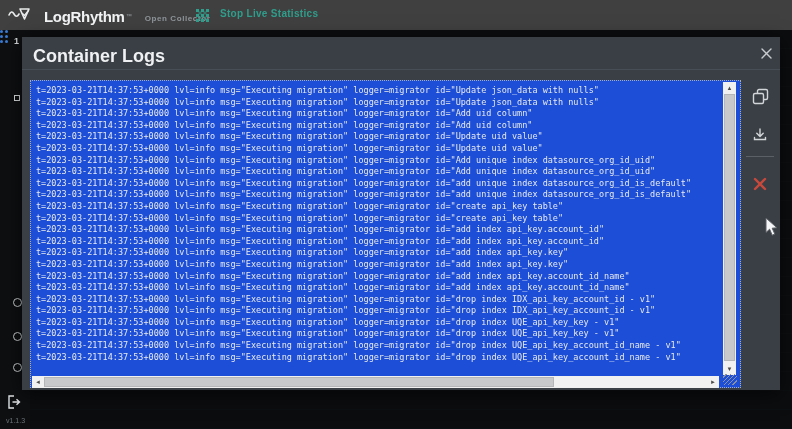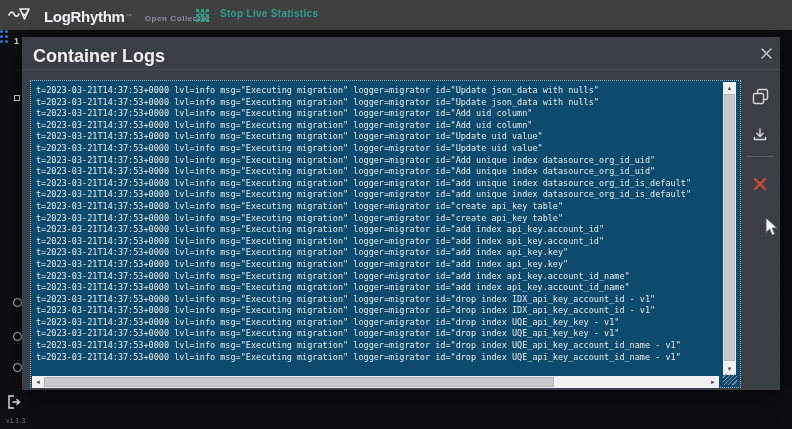--- a/index.html
+++ b/index.html
@@ -35,21 +35,21 @@
   .backdrop { position:absolute; left:30px; top:30px; width:762px; height:399px; background:rgba(4,5,7,0.5); z-index:2; }
 
   
   .modal { position:absolute; left:22px; top:37px; width:758px; height:353px; background:#3a3f46;
     box-shadow:0 4px 18px rgba(0,0,0,0.6); z-index:5; }
   .modal-header { position:absolute; left:0; top:0; width:100%; height:33px; border-bottom:1px solid #484e55; }
   .modal-title { position:absolute; left:11px; top:9px; color:#eef0f1; font-size:18px; font-weight:bold; }
   .close-btn { position:absolute; left:734px; top:6px; width:20px; height:20px; display:flex; align-items:center; justify-content:center; cursor:pointer; }
 
   
-  .log-viewer { position:absolute; left:8px; top:43px; width:711px; height:308px; background:#0c4a6e; border:1px dotted #a9adb1; }
+  .log-viewer { position:absolute; left:8px; top:43px; width:711px; height:308px; background:#1d4ed8; border:1px dotted #a9adb1; }
   .log-lines { position:absolute; left:0; top:0; right:22px; bottom:14px; overflow:hidden; padding:4px 0 0 5px; }
   .log-line { font-family:"DejaVu Sans Mono", monospace; font-size:8.5px; line-height:11.6px; color:#e8eaeb; white-space:pre; }
 
   
   .vscroll { position:absolute; left:692px; top:1px; width:13px; height:293px; background:#f1f1f1; }
   .vscroll .arrow-up, .vscroll .arrow-down { position:absolute; left:0; width:13px; height:12px; display:flex; align-items:center; justify-content:center; font-size:6px; color:#4a4a4a; cursor:pointer; }
   .vscroll .arrow-up { top:0; }
   .vscroll .arrow-down { bottom:0; }
   .vthumb { position:absolute; left:1px; top:12px; width:11px; height:267px; background:#c7c9cb; border:1px solid #b4b6b8; cursor:pointer; }
   .hscroll { position:absolute; left:1px; top:295px; width:687px; height:12px; background:#f1f1f1; }

